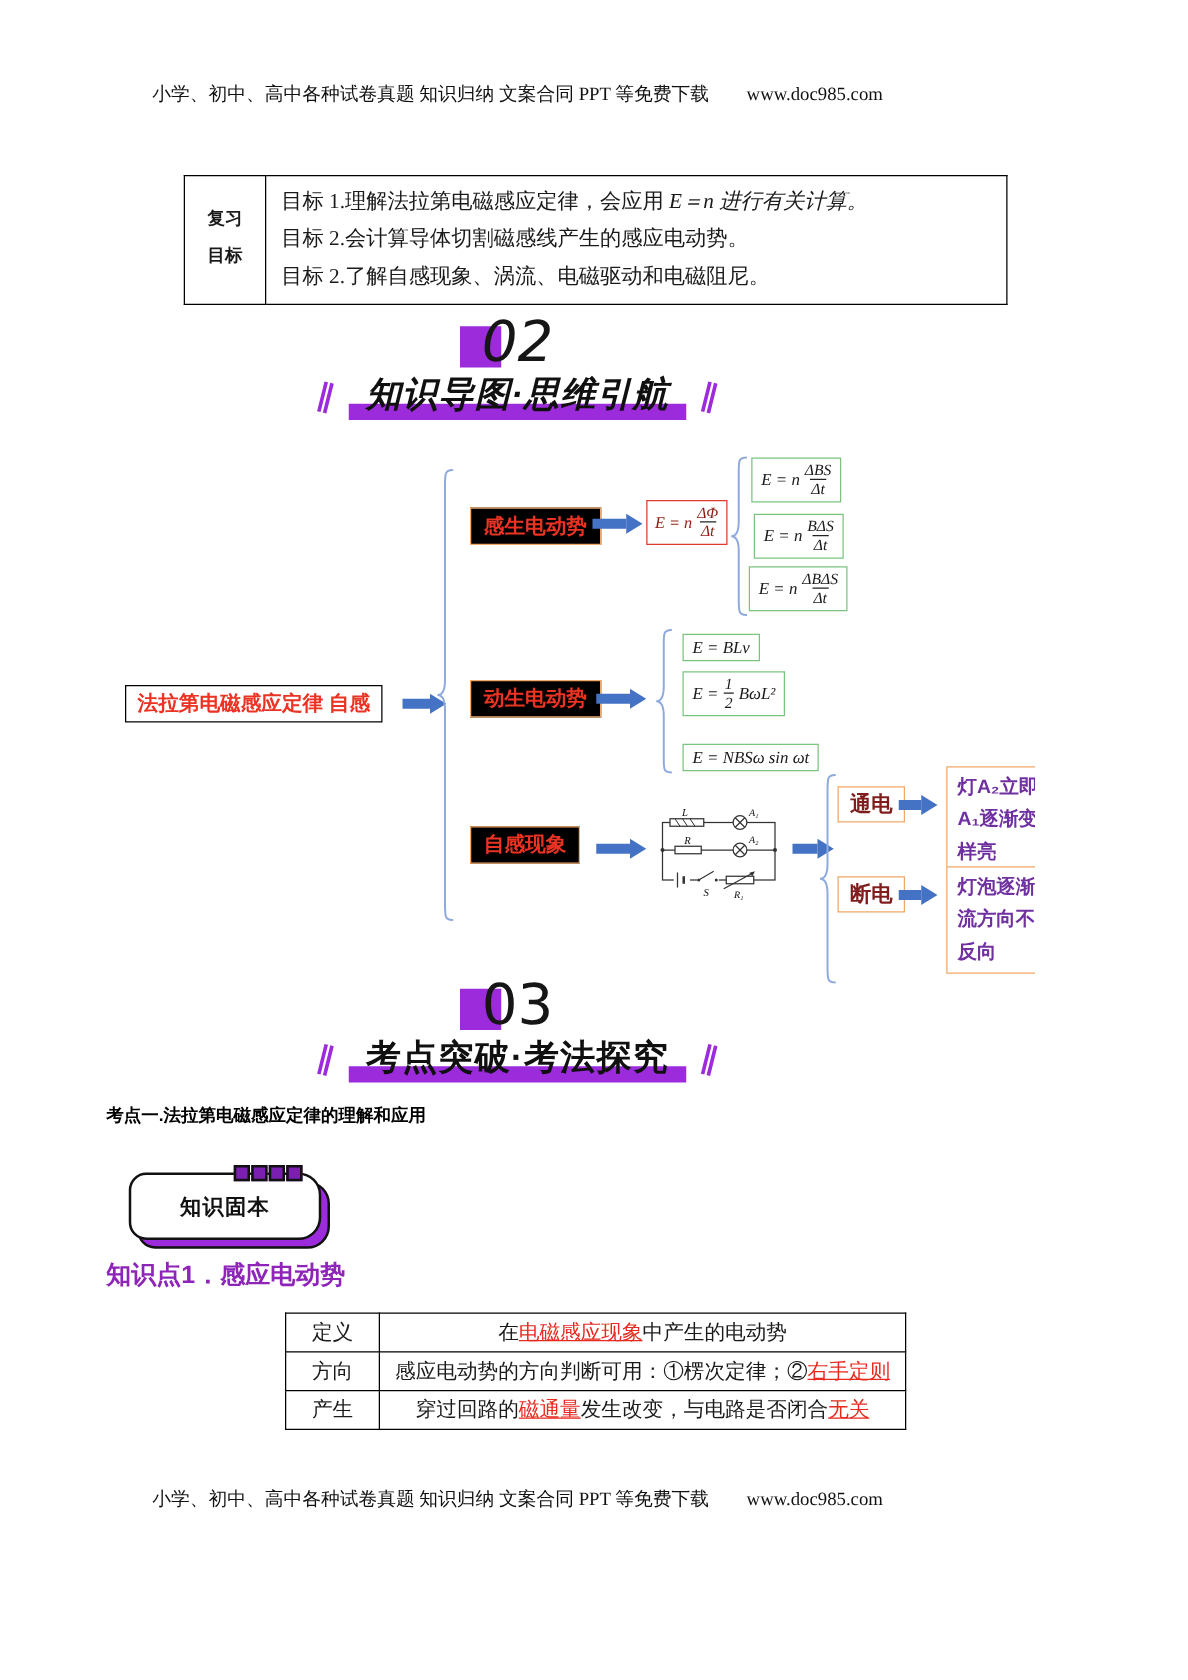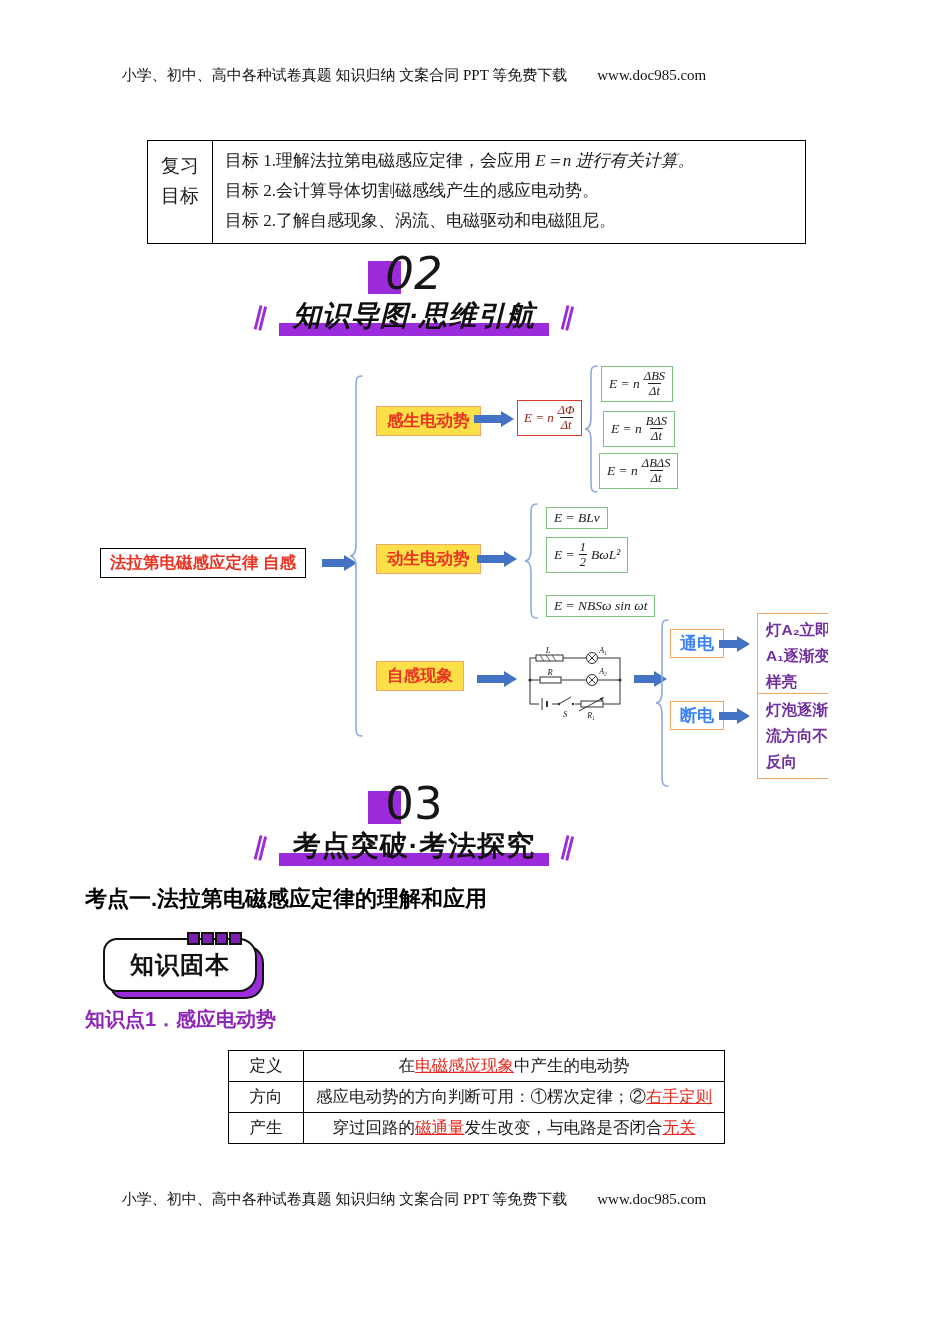--- a/index.html
+++ b/index.html
@@ -5,67 +5,67 @@
   html,body{margin:0;padding:0;background:#fff;}
   #page{position:relative;width:828px;height:1344px;background:#fff;overflow:hidden;
         font-family:"Liberation Serif","DejaVu Serif",serif;color:#1a1a1a;}
   .abs{position:absolute;}
   
   .pageline{left:0;width:100%;text-align:center;font-size:15px;color:#111;}
   .pageline .site{margin-left:30px;}
   
   table.goals{border-collapse:collapse;}
   table.goals td{border:1.6px solid #000;}
-  td.glabel{width:62px;text-align:center;vertical-align:top;padding-top:10px;font-size:19px;line-height:30px;}
+  td.glabel{width:62px;text-align:center;vertical-align:top;padding-top:20px;font-size:14px;line-height:30px;font-weight:bold;}
   td.gbody{padding:5px 6px 7px 12px;font-size:17px;line-height:30px;vertical-align:top;}
   .gitalic{font-style:italic;}
   
   .sec{left:0;width:100%;display:flex;flex-direction:column;align-items:center;}
   .sec-numwrap{position:relative;height:52px;}
   .sec-square{position:absolute;left:-17px;top:13px;width:33px;height:33px;background:#9c2bdb;}
   .sec-num{position:relative;font-family:"DejaVu Sans","Liberation Sans",sans-serif;
            font-size:45px;font-weight:400;line-height:52px;color:#161616;}
   .sec-trow{display:flex;align-items:center;gap:18px;margin-top:-3px;}
   .sec-slash{color:#9c2bdb;font-size:25px;font-weight:bold;
              font-family:"DejaVu Sans",sans-serif;transform:rotate(14deg);}
   .sec-title{position:relative;font-family:"Liberation Sans","DejaVu Sans",sans-serif;
              font-size:28px;font-weight:bold;color:#101010;padding:0 8px;letter-spacing:1px;}
   .sec-title .bar{position:absolute;left:-6px;right:-6px;bottom:-1px;height:13px;background:#9c2bdb;}
   .sec-title .txt{position:relative;}
   
   #mindmap{left:0;top:355px;width:950px;height:450px;}
   .rootbox{border:1px solid #000000;color:#ea3323;font-family:"Liberation Sans",sans-serif;
            font-size:16.5px;font-weight:bold;padding:3px 9px;white-space:nowrap;background:#fff;}
   .obox{border:1.5px solid #f0a868;color:#ea3323;font-family:"Liberation Sans",sans-serif;
-        font-size:16.5px;font-weight:bold;padding:3px 10px;white-space:nowrap;background:#fde047;}
+        font-size:16.5px;font-weight:bold;padding:3px 10px;white-space:nowrap;background:#000000;}
   .gbox{border:1.3px solid #7cc47e;font-style:italic;font-size:13.5px;background:#fff;
         font-family:"Liberation Serif",serif;display:inline-flex;align-items:center;gap:4px;
         padding:2px 7px;white-space:nowrap;}
   .rbx{border:1.3px solid #e03a2f;color:#8c1c10;font-style:italic;font-size:13px;background:#fff;
        font-family:"Liberation Serif",serif;display:inline-flex;align-items:center;gap:4px;padding:2px 6px;}
-  .pbox{border:1.5px solid #f0a868;color:#3b82f6;font-family:"Liberation Sans",sans-serif;
+  .pbox{border:1.5px solid #f0a868;color:#7f1d1d;font-family:"Liberation Sans",sans-serif;
         font-size:17px;font-weight:bold;padding:2px 9px;background:#fff;}
   .note{border:1.5px solid #f0a868;color:#7030a0;font-family:"Liberation Sans",sans-serif;
         font-size:15.5px;font-weight:bold;width:152px;padding:3px 8px;line-height:26px;background:#fff;}
   .arrow{position:absolute;height:8px;background:#4472c4;}
   .arrow::after{content:"";position:absolute;left:100%;top:50%;transform:translateY(-50%);
         width:0;height:0;border-left:13px solid #4472c4;
         border-top:8.5px solid transparent;border-bottom:8.5px solid transparent;}
   .frac{display:inline-flex;flex-direction:column;align-items:center;line-height:1.15;font-size:12.5px;}
   .frac .dn{border-top:1.2px solid #222;padding:0 1px;}
   .brace{position:absolute;}
   
-  .kd-title{font-family:"Liberation Sans","DejaVu Sans",sans-serif;font-size:22px;font-weight:bold;color:#000;}
+  .kd-title{font-family:"Liberation Sans","DejaVu Sans",sans-serif;font-size:14px;font-weight:bold;color:#000;}
   
   .badge{width:150px;height:50px;}
   .badge .shadow{position:absolute;left:7px;top:7px;width:150px;height:50px;background:#9c2bdb;
         border:2.5px solid #111;border-radius:14px 18px 18px 14px;}
   .badge .face{position:absolute;left:0;top:0;width:150px;height:50px;background:#fff;
         border:2.5px solid #111;border-radius:14px 18px 18px 14px;display:flex;align-items:center;
-        justify-content:center;font-family:"Liberation Sans",sans-serif;font-size:24px;font-weight:bold;
+        justify-content:center;font-family:"Liberation Sans",sans-serif;font-size:17px;font-weight:bold;
         letter-spacing:1px;color:#111;}
   .badge .sq{position:absolute;top:-6px;width:9px;height:9px;background:#7a1fb0;border:2px solid #111;}
   
   .kp-title{font-family:"Liberation Sans","DejaVu Sans",sans-serif;font-size:20px;font-weight:bold;color:#8e24b8;}
   
   table.kpt{border-collapse:collapse;}
   table.kpt td{border:1.6px solid #000;font-size:16.5px;height:28px;padding:1px 6px;}
   td.khead{width:62px;text-align:center;}
   td.kbody{text-align:center;}
   .red-u{color:#e8291f;text-decoration:underline;}

